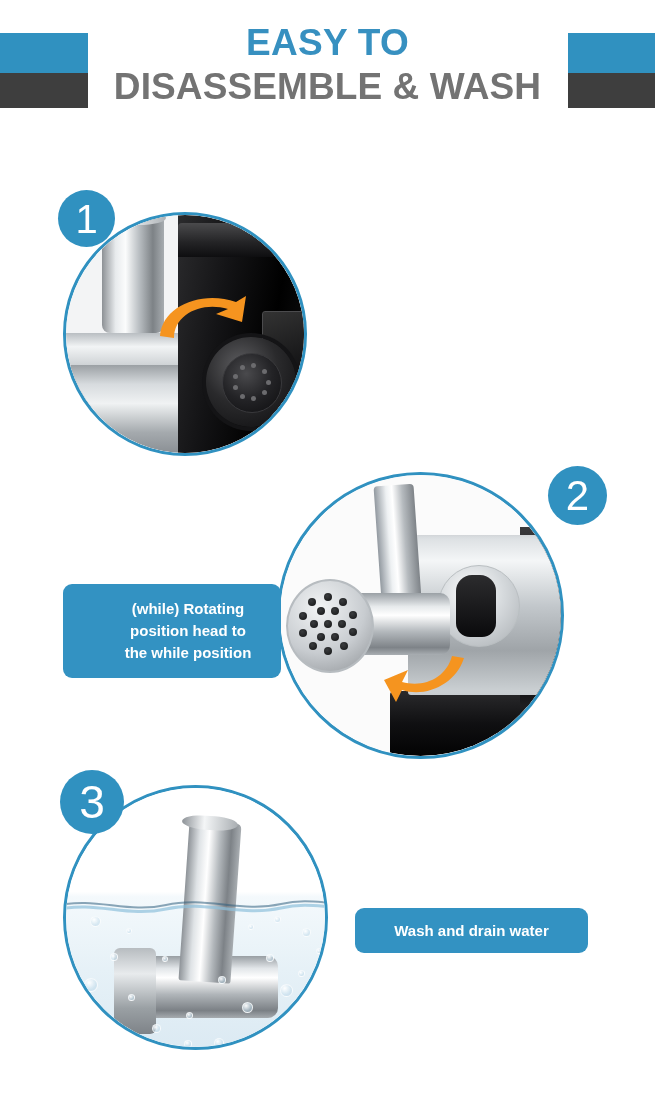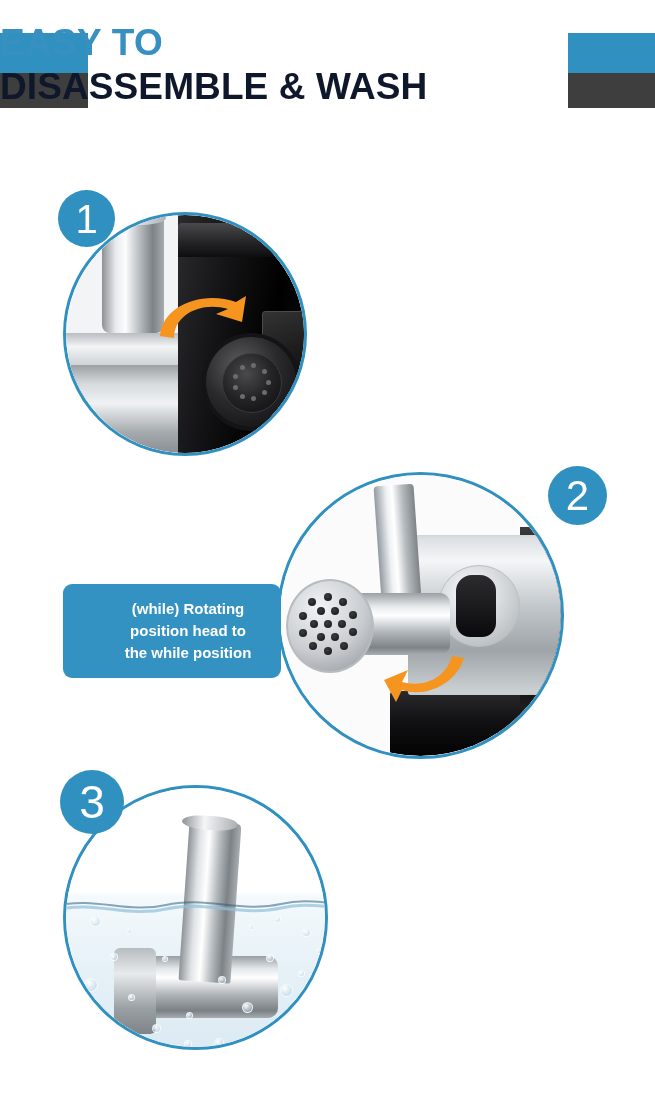--- a/index.html
+++ b/index.html
@@ -35,32 +35,33 @@
     height: 35px;
     background: #3e3e3e;
   }
   .hdr-bar-left  { left: 0px;  top: 33px; }
   .hdr-bar-right { left: 568px; top: 33px; width: 87px; }
 
   .hdr-title {
     position: absolute;
     left: 0; top: 24px;
     width: 655px;
+    text-align: center;
     line-height: 1.02;
   }
   .hdr-line1 {
     display: block;
     color: #3790c0;
     font-size: 37px;
     font-weight: 700;
     letter-spacing: 0.3px;
   }
   .hdr-line2 {
     display: block;
-    color: #0f172a;
+    color: #737373;
     font-size: 37px;
     font-weight: 700;
     letter-spacing: 0.1px;
     margin-top: 6px;
   }
 
   
   .step { position: absolute; }
 
   .photo-circle {
@@ -415,13 +416,16 @@
           <div class="bubble" style="left: 72px; top: 252px; width: 5px; height: 5px;"></div>
           <div class="bubble" style="left: 250px; top: 160px; width: 4px; height: 4px;"></div>
         </div>
     </div>
   </div>
 
   <div class="badge">
     <span>3</span>
   </div>
 
+  <div class="callout">
+    <span>Wash and drain water</span>
+  </div>
 </div>
 
 </body></html>

